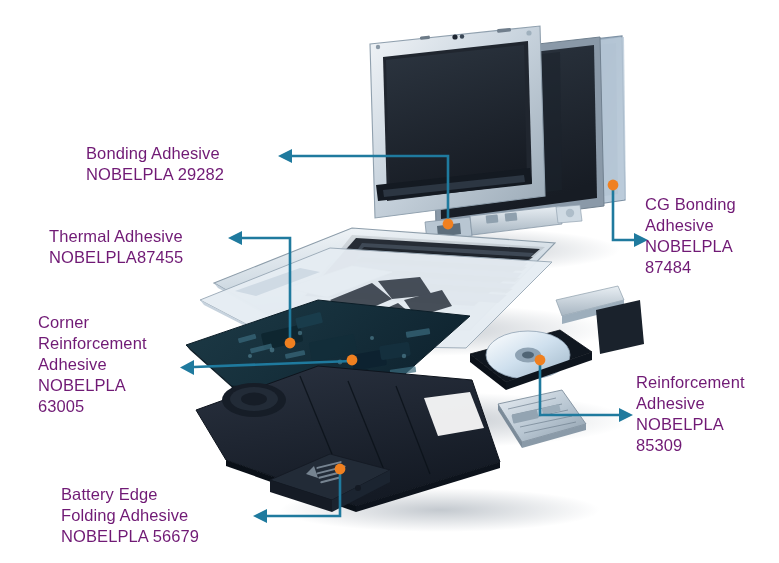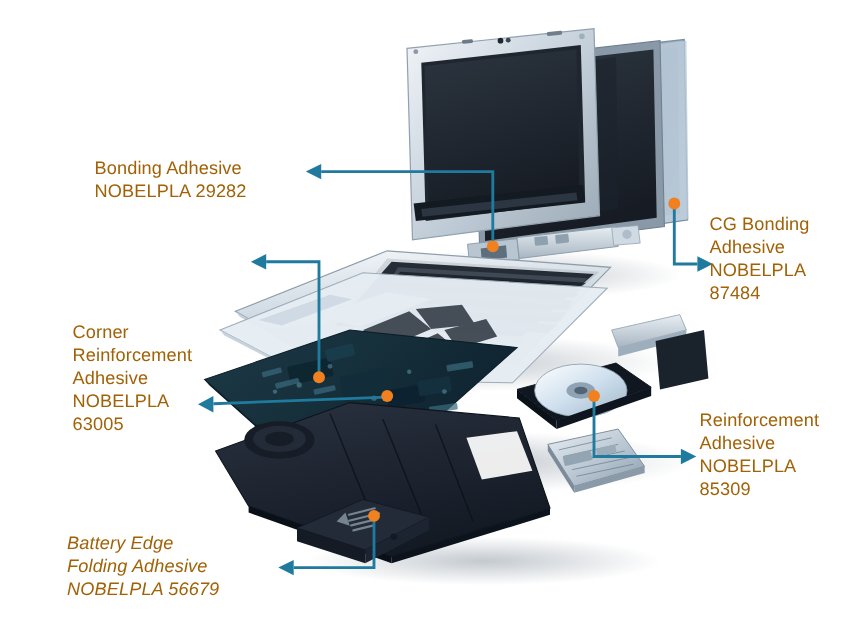--- a/index.html
+++ b/index.html
@@ -8,21 +8,21 @@
     background:#ffffff;
     font-family:"Liberation Sans", sans-serif;
     overflow:hidden;
     position:relative;
   }
   #stage{position:absolute;left:0;top:0;width:779px;height:563px;overflow:hidden;}
 
   
   .callout{
     position:absolute;
-    color:#a16207;
+    color:#701a75;
     font-size:16.5px;
     line-height:21px;
     letter-spacing:0.1px;
     white-space:pre-line;
     user-select:none;
   }
   .callout.right{text-align:left;}
   .callout.left{text-align:left;}
 
   
@@ -306,29 +306,31 @@
   </svg>
 
   <div class="callout left" style="left:86px;top:143px;width:210px;">Bonding Adhesive
 NOBELPLA 29282</div>
 
   <div class="callout right" style="left:645px;top:194px;width:130px;">CG Bonding
 Adhesive
 NOBELPLA
 87484</div>
 
-
-  <div class="callout left" style="left:38px;top:292px;width:150px;margin-left:28px;">Corner
+  <div class="callout left" style="left:49px;top:226px;width:210px;">Thermal Adhesive
+NOBELPLA87455</div>
+
+  <div class="callout left" style="left:38px;top:312px;width:150px;">Corner
 Reinforcement
 Adhesive
 NOBELPLA
 63005</div>
 
   <div class="callout right" style="left:636px;top:372px;width:145px;">Reinforcement
 Adhesive
 NOBELPLA
 85309</div>
 
-  <div class="callout left" style="left:61px;top:484px;width:200px;font-style:italic;">Battery Edge
+  <div class="callout left" style="left:61px;top:484px;width:200px;">Battery Edge
 Folding Adhesive
 NOBELPLA 56679</div>
 
 </div>
 
 </body></html>

